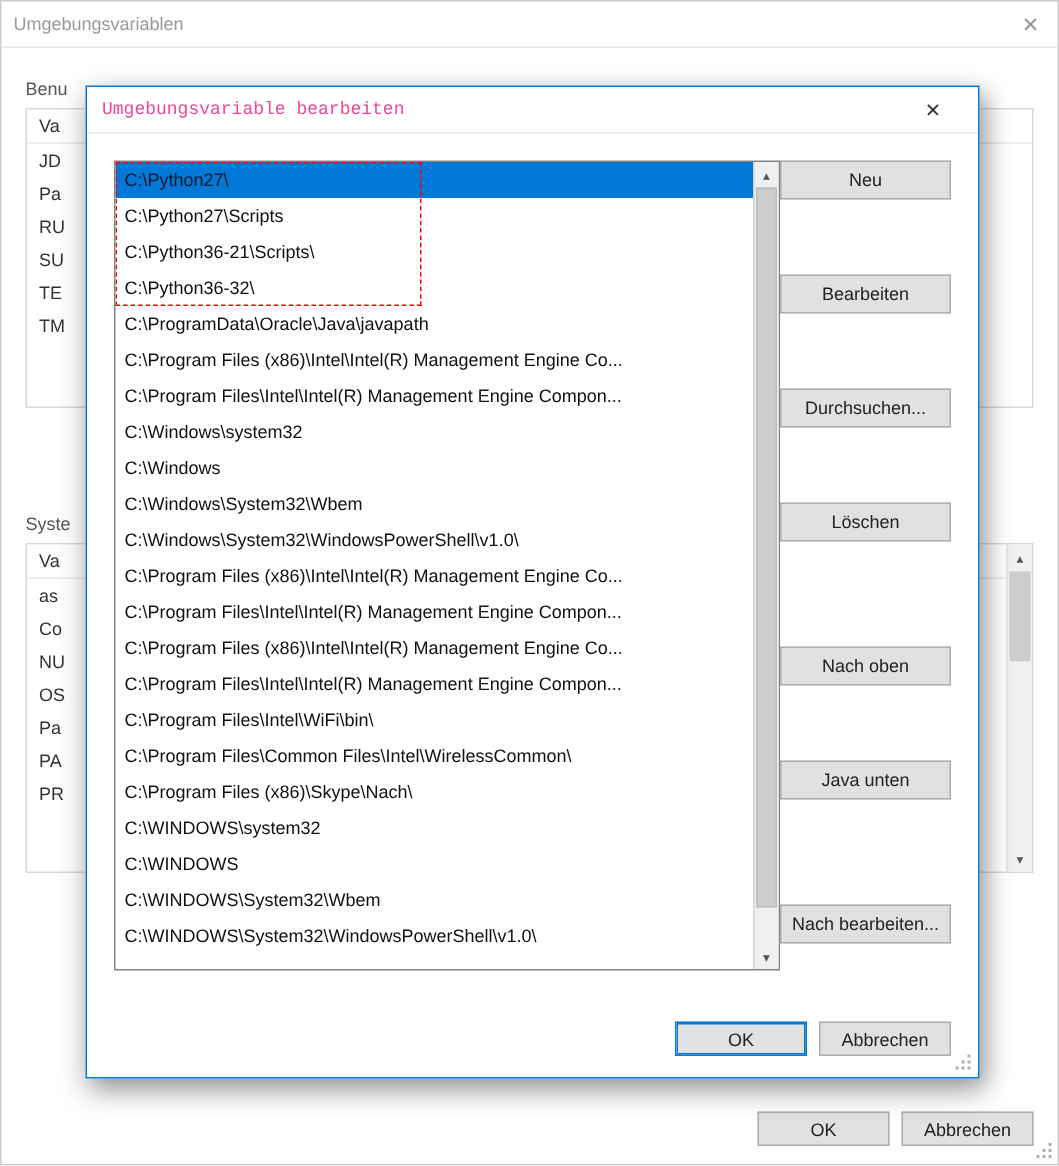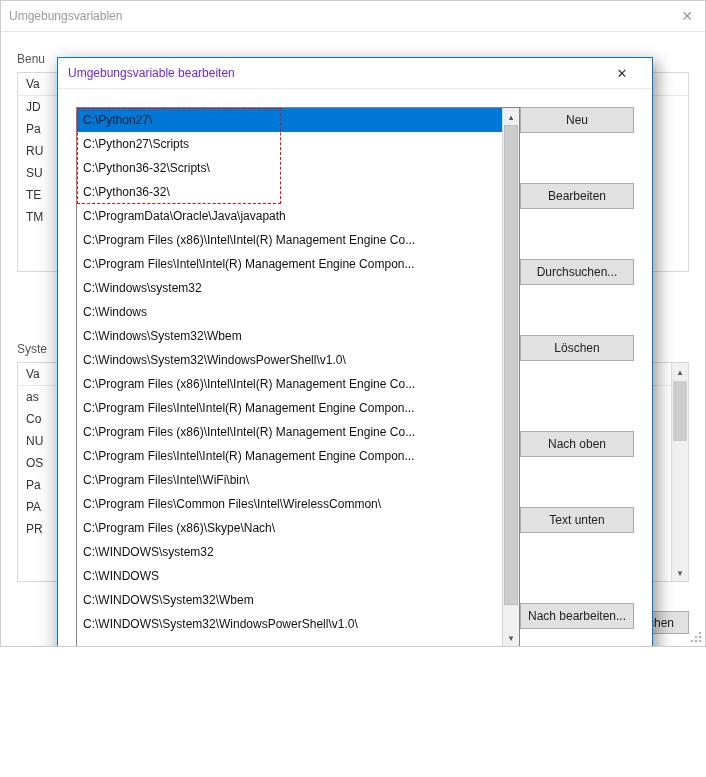--- a/index.html
+++ b/index.html
@@ -1,17 +1,17 @@
 <!DOCTYPE html>
 <html><head>
 <meta charset="utf-8">
 <style>
   * { box-sizing: border-box; }
   html, body { margin:0; padding:0; font-family: "Segoe UI", Tahoma, sans-serif; font-size:12px; background:#fff; }
-  .root { position:relative; width:706px; height:647px; overflow:hidden; border:1px solid #ccc; }
+  .root { position:relative; width:706px; height:777px; overflow:hidden; border:1px solid #ccc; }
 
   
   .parent-titlebar { height:31px; display:flex; align-items:center; padding:0 8px; color:#999; border-bottom:1px solid #e5e5e5; }
   .parent-titlebar .title { flex:1; font-size:12px; }
   .parent-close { width:20px; text-align:center; color:#999; font-size:14px; }
 
   .parent-body { padding:14px 16px 0 16px; color:#444; }
   .group-label { font-size:12px; color:#555; margin-bottom:6px; }
 
   .back-table { border:1px solid #d9d9d9; background:#fff; width:100%; overflow:hidden; }
@@ -23,21 +23,21 @@
 
   .bottom-buttons { position:absolute; right:16px; bottom:12px; display:flex; gap:8px; }
   .wbtn { min-width:88px; height:23px; background:#e1e1e1; border:1px solid #adadad; color:#222; display:flex; align-items:center; justify-content:center; cursor:default; }
   .wbtn.default { border-color:#0078d7; box-shadow:inset 0 0 0 1px #0078d7; background:#e1e1e1; }
   .resize-grip { position:absolute; right:2px; bottom:2px; width:14px; height:14px; color:#b0b0b0; }
 
   
   .child-dialog { position:absolute; left:56px; top:56px; width:596px; height:662px; background:#fff;
     border:1px solid #0078d7; box-shadow: 0 8px 20px rgba(0,0,0,.25), 5px 5px 14px rgba(0,0,0,.25); }
   .child-titlebar { height:31px; display:flex; align-items:center; padding:0 10px; border-bottom:1px solid #e9e9e9; }
-  .child-titlebar .title { flex:1; color:#6d28d9; font-size:12px; }
+  .child-titlebar .title { flex:1; color:#ec4899; font-size:12px;font-family:Liberation Mono, monospace; }
   .child-close { width:40px; text-align:center; font-size:13px; color:#333; }
 
   .child-body { position:relative; padding:16px; height:calc(100% - 31px); }
   .list-wrap { position:absolute; left:18px; top:18px; width:444px; height:540px; border:1px solid #848484; background:#fff; display:flex; }
   .listbox { flex:1; overflow:hidden; position:relative; }
   .listbox .item { height:24px; line-height:24px; padding:0 6px; color:#111; white-space:nowrap; overflow:hidden; text-overflow:ellipsis; font-size:12px; }
   .listbox .item.selected { background:#0078d7; color:#0f172a; }
 
   
   .annot-box { position:absolute; left:0px; top:0px; width:204px; height:96px; border:1px dashed #ff0000; pointer-events:none; }
@@ -137,21 +137,21 @@
       <div class="title">Umgebungsvariable bearbeiten</div>
       <div class="child-close">✕</div>
     </div>
     <div class="child-body">
 
       <div class="list-wrap">
         <div class="listbox" id="path-listbox">
           <div class="annot-box"></div>
         <div class="item selected">C:\Python27\</div>
             <div class="item">C:\Python27\Scripts</div>
-            <div class="item">C:\Python36-32\Scripts\</div>
+            <div class="item">C:\Python36-21\Scripts\</div>
             <div class="item">C:\Python36-32\</div>
             <div class="item">C:\ProgramData\Oracle\Java\javapath</div>
             <div class="item">C:\Program Files (x86)\Intel\Intel(R) Management Engine Co...</div>
             <div class="item">C:\Program Files\Intel\Intel(R) Management Engine Compon...</div>
             <div class="item">C:\Windows\system32</div>
             <div class="item">C:\Windows</div>
             <div class="item">C:\Windows\System32\Wbem</div>
             <div class="item">C:\Windows\System32\WindowsPowerShell\v1.0\</div>
             <div class="item">C:\Program Files (x86)\Intel\Intel(R) Management Engine Co...</div>
             <div class="item">C:\Program Files\Intel\Intel(R) Management Engine Compon...</div>
@@ -178,21 +178,21 @@
         <div class="wbtn full">Neu</div>
         <div class="gap-med"></div>
         <div class="wbtn full">Bearbeiten</div>
         <div class="gap-med"></div>
         <div class="wbtn full">Durchsuchen...</div>
         <div class="gap-med"></div>
         <div class="wbtn full">Löschen</div>
         <div class="gap-big"></div>
         <div class="wbtn full">Nach oben</div>
         <div class="gap-med"></div>
-        <div class="wbtn full">Text unten</div>
+        <div class="wbtn full">Java unten</div>
         <div class="gap-big"></div>
         <div class="wbtn full">Nach bearbeiten...</div>
       </div>
 
       <div class="child-bottom">
         <div class="wbtn default" style="min-width:88px">OK</div>
         <div class="wbtn" style="min-width:88px">Abbrechen</div>
       </div>
 
       <div class="resize-grip">

